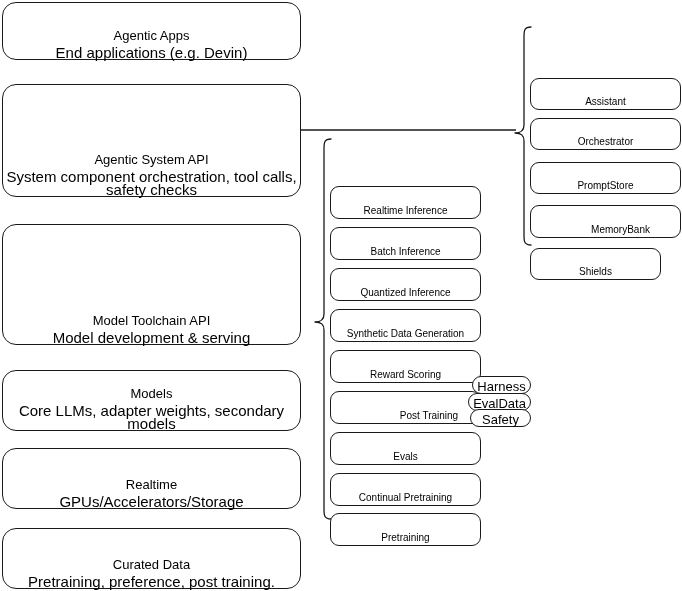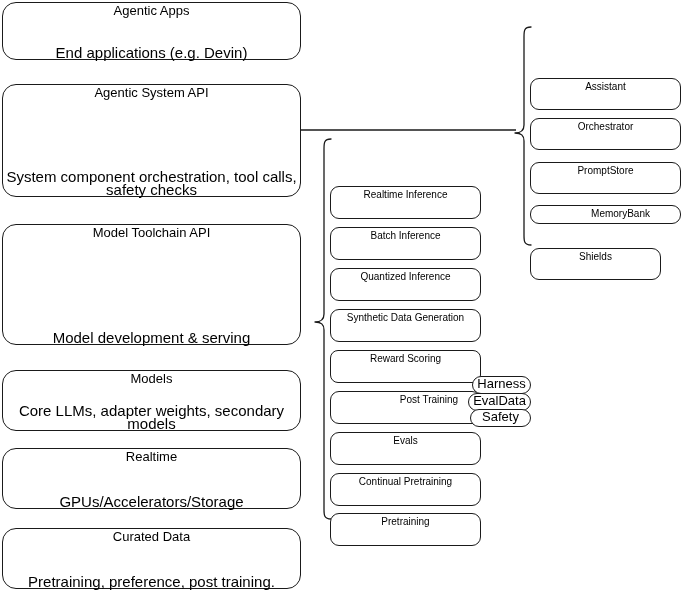--- a/index.html
+++ b/index.html
@@ -19,21 +19,21 @@
     background: #ffffff;
   }
   .node {
     position: absolute;
     box-sizing: border-box;
     border: 1.3px solid #1a1a1a;
     background: #ffffff;
     display: flex;
     flex-direction: column;
     align-items: center;
-    justify-content: space-between;
+    justify-content: flex-end;
     text-align: center;
   }
   .layer {
     border-radius: 14px;
   }
   .layer .title {
     font-size: 13px;
     line-height: 16px;
     color: #000;
   }
@@ -134,21 +134,21 @@
   </div>
   <div class="node cap" style="left:330px; top:183px; width:151px; height:33px;">
     <span>Batch Inference</span>
   </div>
   <div class="node cap" style="left:330px; top:224px; width:151px; height:33px;">
     <span>Quantized Inference</span>
   </div>
   <div class="node cap" style="left:330px; top:265px; width:151px; height:33px;">
     <span>Synthetic Data Generation</span>
   </div>
-  <div class="node cap" style="left:330px; top:306px; width:151px; height:33px;border-radius:8px;">
+  <div class="node cap" style="left:330px; top:306px; width:151px; height:33px;">
     <span>Reward Scoring</span>
   </div>
   <div class="node cap" style="left:330px; top:347px; width:151px; height:33px;padding-left:47px;">
     <span>Post Training</span>
   </div>
   <div class="node cap" style="left:330px; top:388px; width:151px; height:33px;">
     <span>Evals</span>
   </div>
   <div class="node cap" style="left:330px; top:429px; width:151px; height:33px;">
     <span>Continual Pretraining</span>
@@ -169,20 +169,20 @@
 
   <div class="node cap" style="left:530px; top:34px; width:151px; height:32px;">
     <span>Assistant</span>
   </div>
   <div class="node cap" style="left:530px; top:74px; width:151px; height:32px;">
     <span>Orchestrator</span>
   </div>
   <div class="node cap" style="left:530px; top:118px; width:151px; height:32px;">
     <span>PromptStore</span>
   </div>
-  <div class="node cap" style="left:530px; top:161px; width:151px; height:19px;padding-left:30px;">
+  <div class="node cap" style="left:530px; top:161px; width:151px; height:33px;padding-left:30px;">
     <span>MemoryBank</span>
   </div>
   <div class="node cap" style="left:530px; top:204px; width:131px; height:32px;">
     <span>Shields</span>
   </div>
 
 </div>
 
 </body></html>

